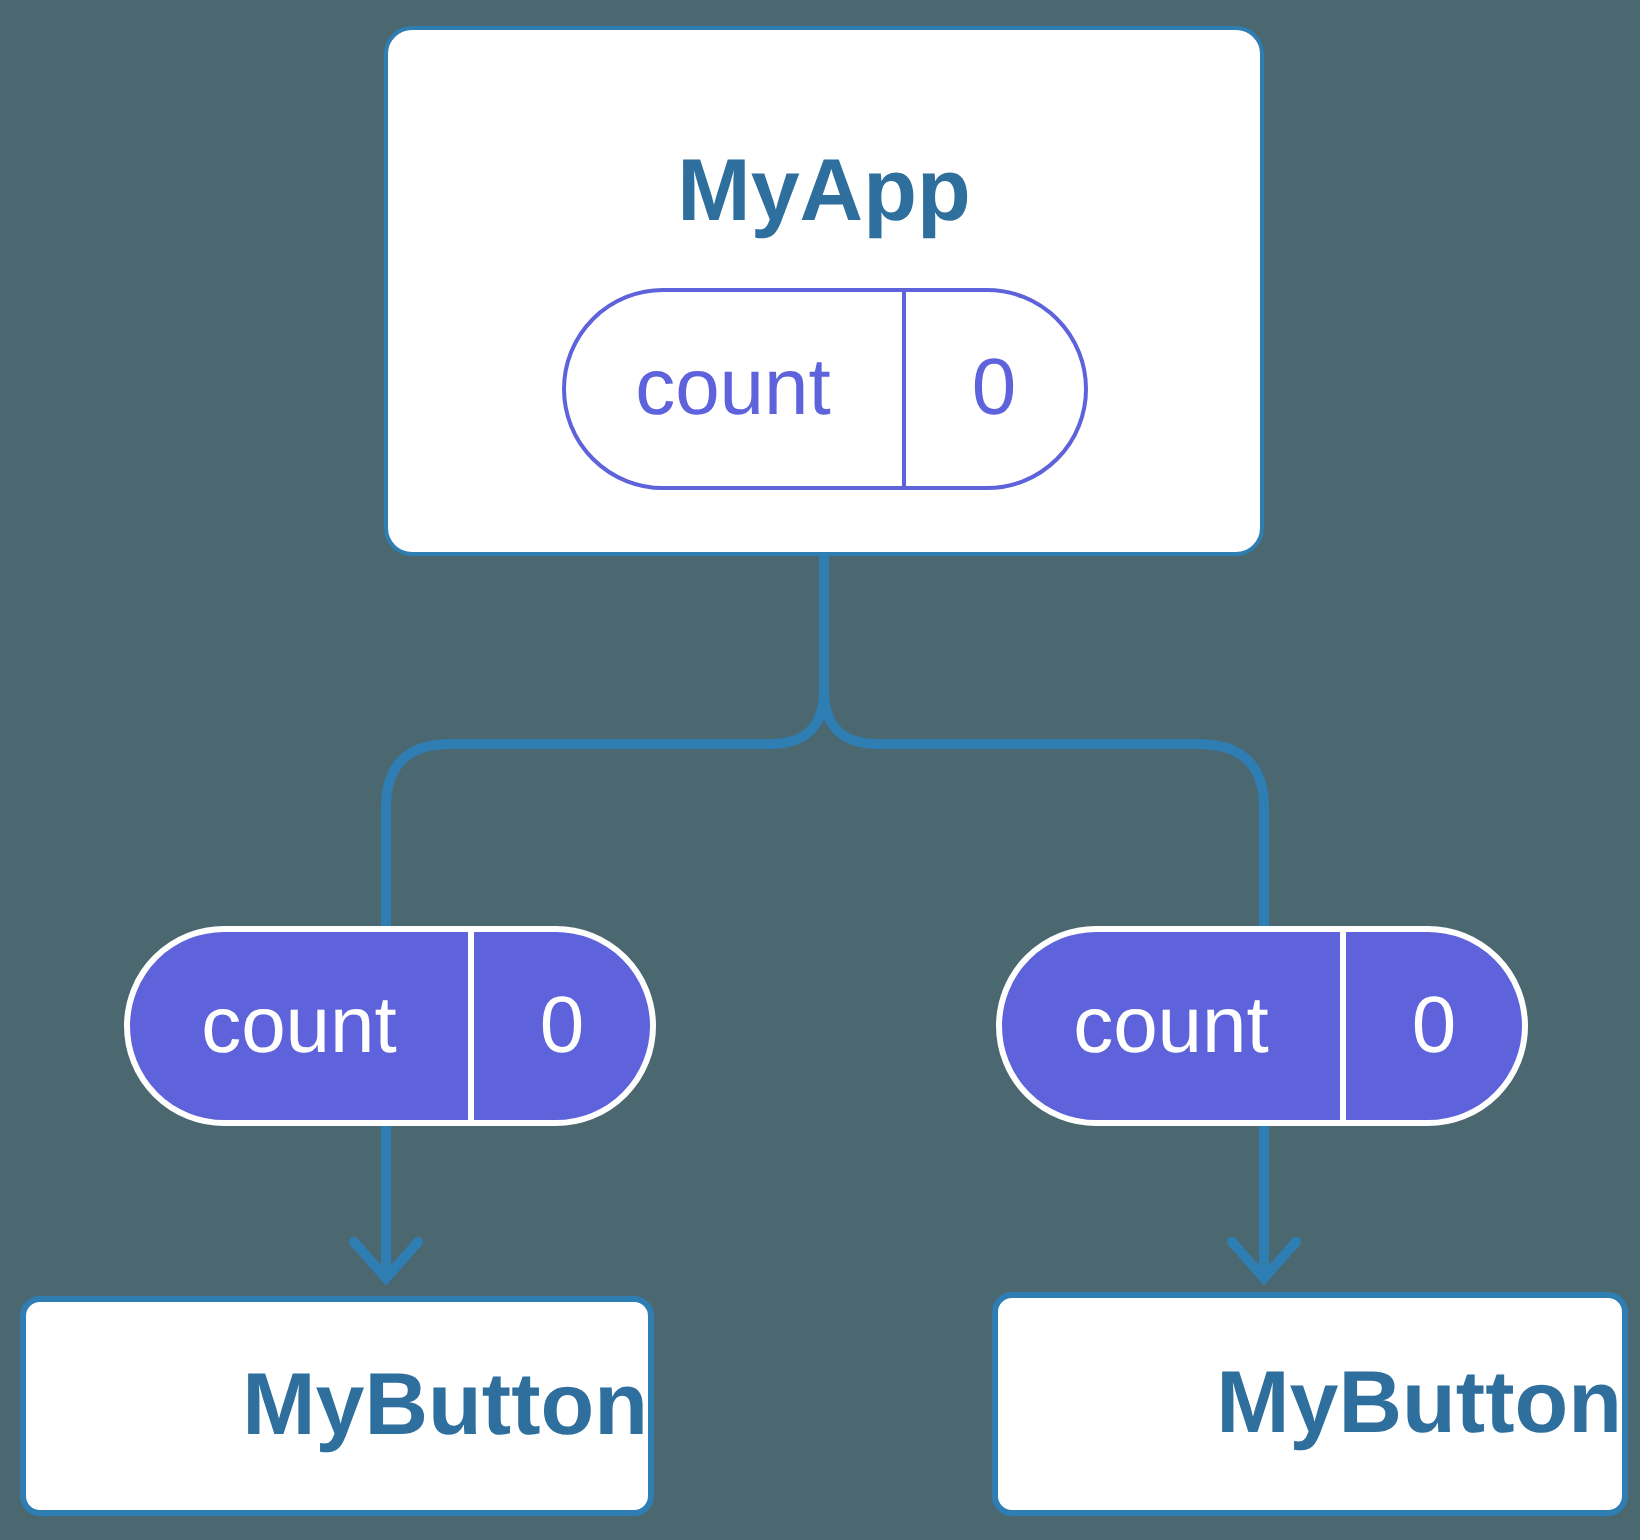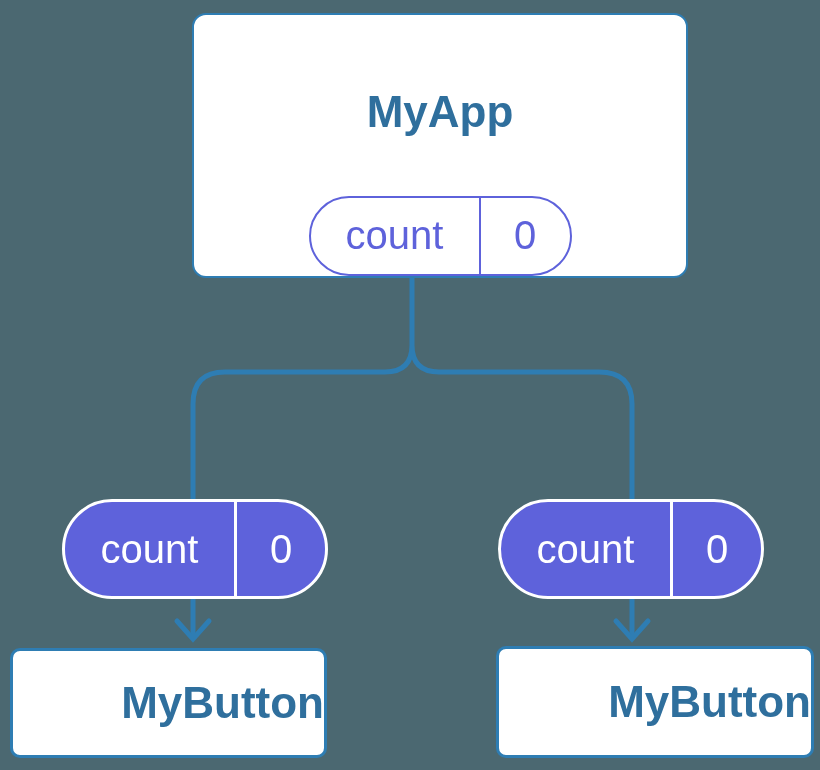--- a/index.html
+++ b/index.html
@@ -27,42 +27,41 @@
     background: #FFFFFF;
     border: 3px solid #2E7DB3;
     display: flex;
     align-items: center;
     justify-content: flex-end;
     color: #2F6F9D;
   }
 
   .root-node {
     left: 192px; top: 13px;
-    width: 496px; height: 265px;
+    width: 440px; height: 265px;
     border-width: 2.5px;
     border-radius: 14px;
     flex-direction: column;
     justify-content: flex-start;
-    padding-top: 72px;
+    padding-top: 56px;
     gap: 22px;
   }
 
   .node-title {
     font-size: 44px;
     font-weight: 600;
     line-height: 1.15;
     color: #2F6F9D;
   }
 
   .pill {
     display: flex;
     align-items: stretch;
     font-size: 40px;
     z-index: 2;
-    margin-top: 36px;
   }
 
   .pill-name {
     flex: 1;
     display: flex;
     align-items: center;
     justify-content: center;
   }
 
   .pill-value {

